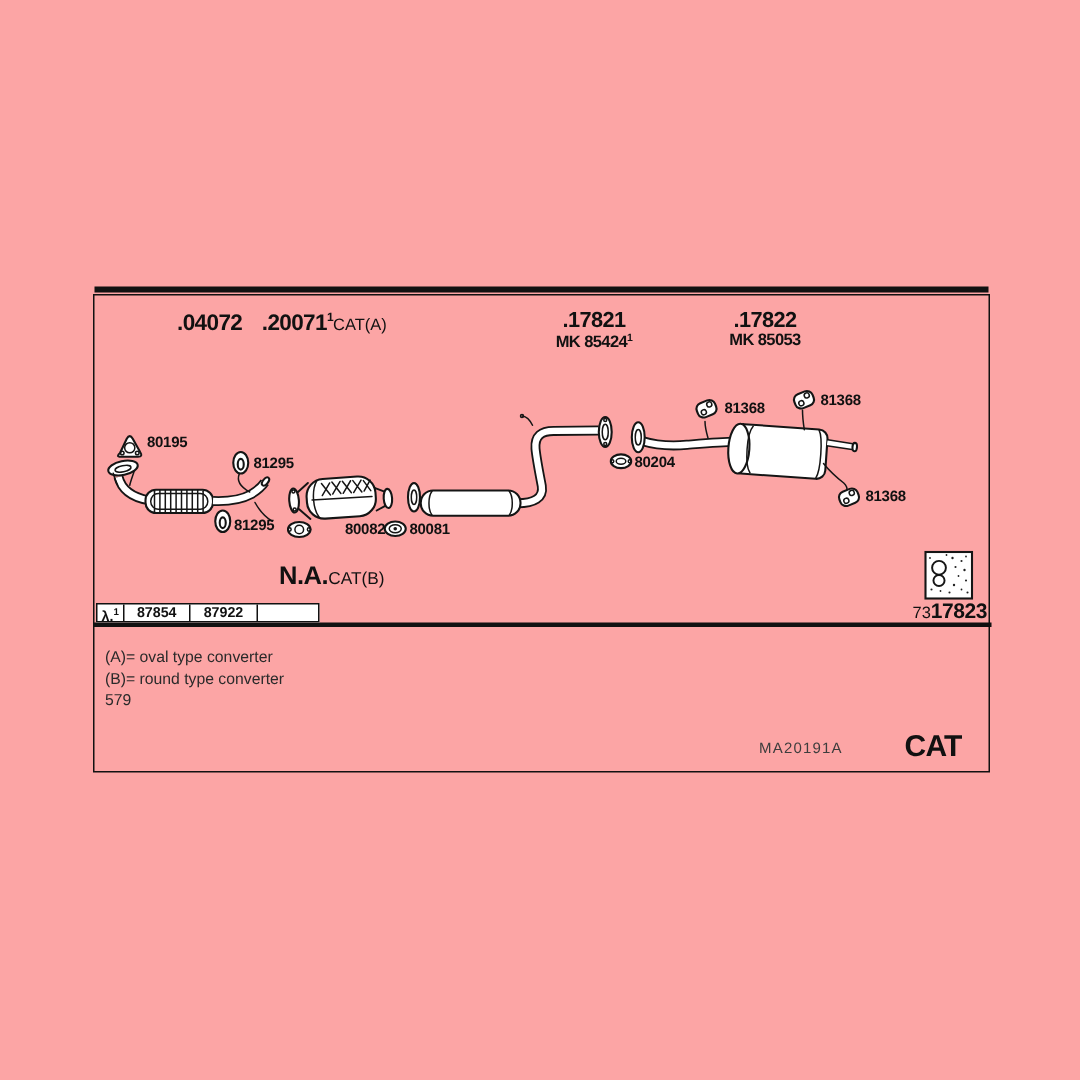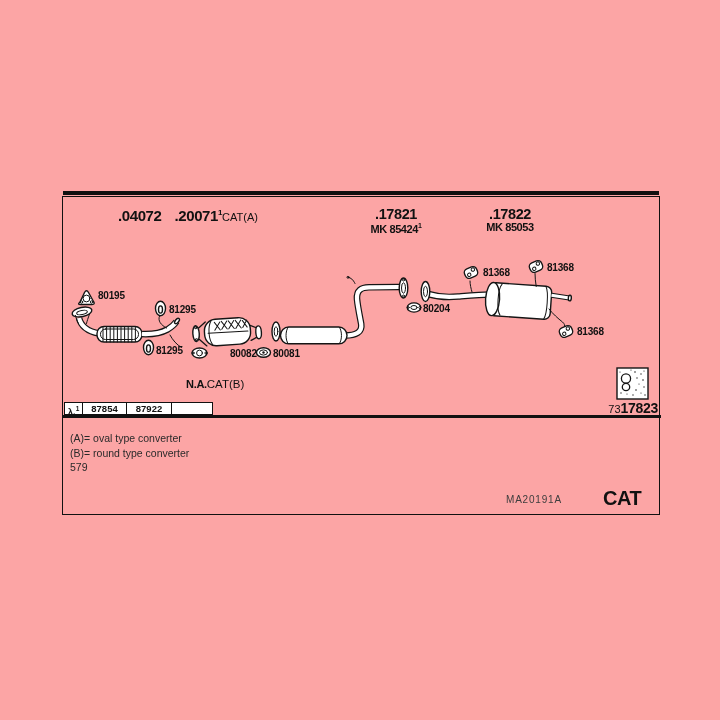--- a/index.html
+++ b/index.html
@@ -12,21 +12,21 @@
   .midrule{left:62px;top:414.5px;width:599px;height:3px;background:#111;}
   
   .pn{font-weight:bold;font-size:15px;letter-spacing:-0.4px;white-space:nowrap;}
   .pn sup{font-size:8px;font-weight:bold;}
   .catnote{font-weight:normal;font-size:11px;letter-spacing:0;}
   .mk{font-weight:bold;font-size:11px;letter-spacing:-0.4px;white-space:nowrap;}
   .mk sup{font-size:7px;}
   .hdr-center{text-align:center;line-height:1.0;}
   .plabel{font-weight:bold;font-size:10px;letter-spacing:-0.2px;white-space:nowrap;}
   .na-line{white-space:nowrap;}
-  .na-bold{font-weight:bold;font-size:11px;letter-spacing:-0.3px;}
+  .na-bold{font-weight:bold;font-size:17px;letter-spacing:-0.3px;}
   .na-note{font-weight:normal;font-size:11.5px;}
   .lambda-table{left:64px;top:402px;height:11px;display:flex;border:1.9px solid #111;background:#fff;font-size:9.5px;font-weight:bold;line-height:11px;}
   .lambda-table .cell{border-right:1.3px solid #111;text-align:center;overflow:hidden;}
   .lambda-table .cell:last-child{border-right:none;}
   .lambda-table sup{font-size:6.5px;}
   .c0{width:17px;} .c1{width:43px;} .c2{width:44px;} .c3{width:40px;}
   .refnum{left:590px;top:399px;width:68px;text-align:right;white-space:nowrap;}
   .ref-pre{font-size:11px;font-weight:normal;}
   .ref-main{font-size:14px;font-weight:bold;letter-spacing:-0.3px;}
   .fnote{font-size:10.5px;color:#2a2a2a;white-space:nowrap;}

